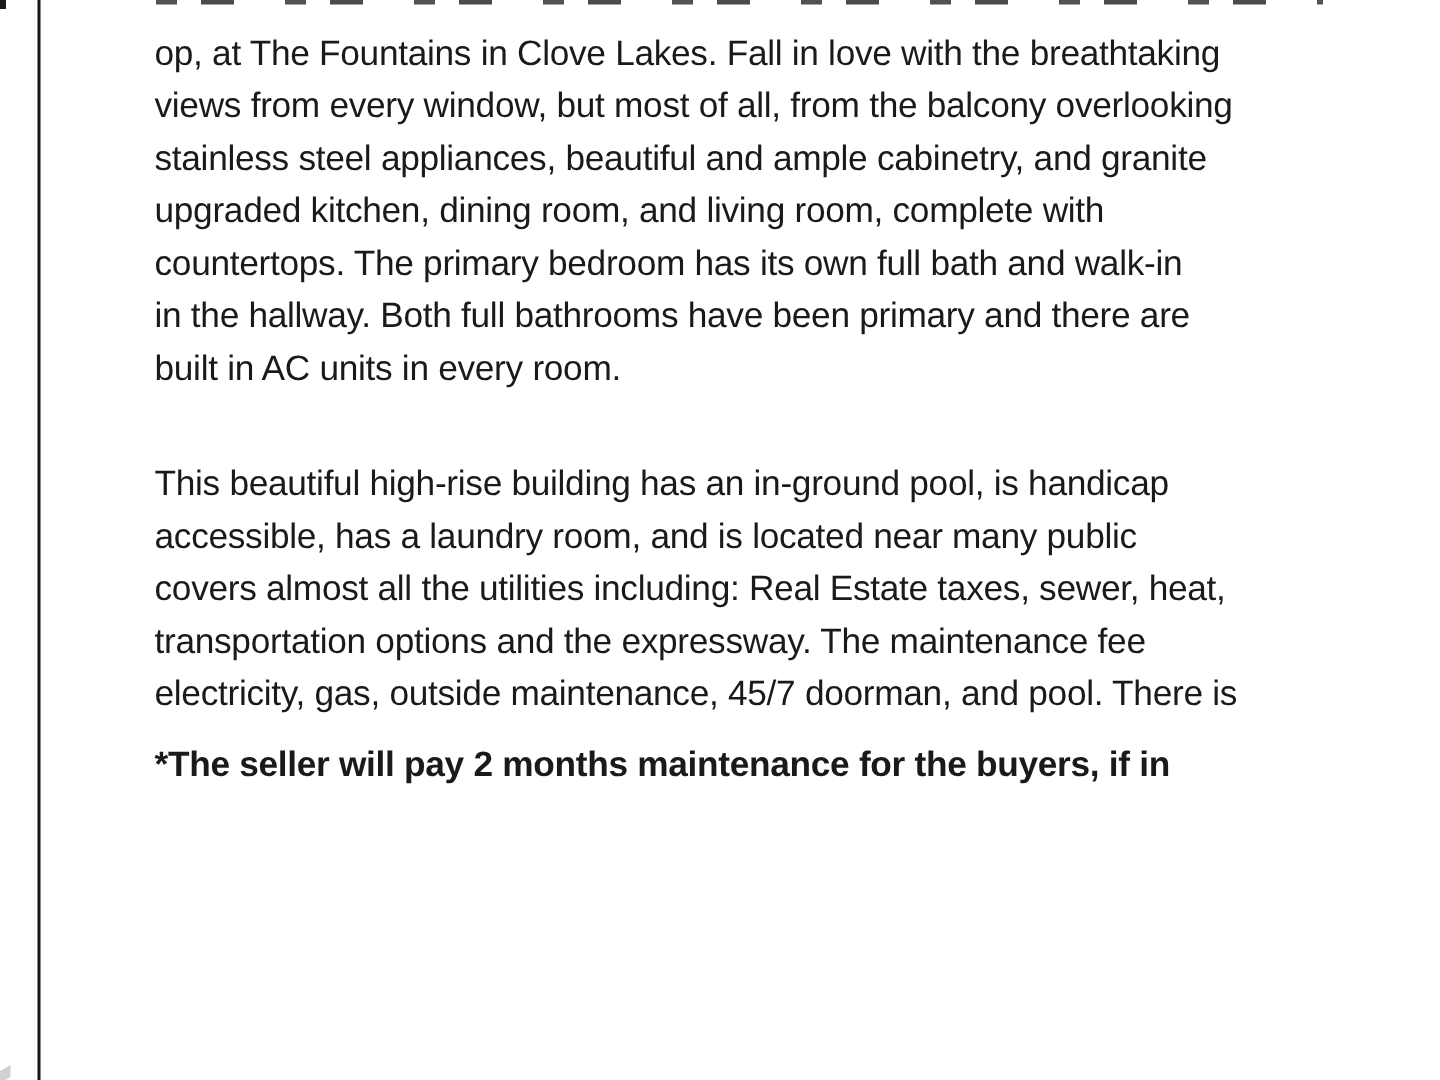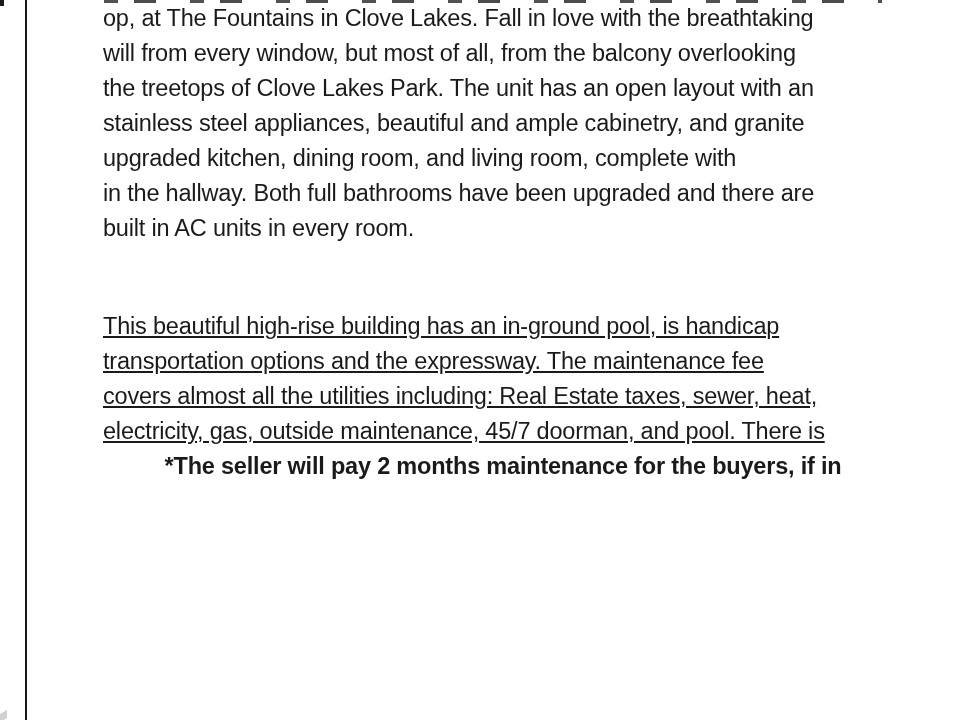--- a/index.html
+++ b/index.html
@@ -56,71 +56,70 @@
       #333333 0px, #333333 14px,
       transparent 14px, transparent 30px,
       #2b2b2b 30px, #2b2b2b 52px,
       transparent 52px, transparent 86px
     );
     opacity: 0.85;
   }
   .textblock {
     position: absolute;
     left: 103px;
-    top: 1px;
+    top: 18px;
     width: 800px;
     color: #1a1a1a;
     font-size: 23.5px;
     line-height: 35px;
     letter-spacing: -0.2px;
   }
   .para {
     margin: 0;
     padding: 0;
   }
   .para-2 {
-    margin-top: 63px;
-    text-decoration: underline;
+    margin-top: 42px;
   }
   .para-bold {
-    margin-top: 0;
+    margin-top: 12px;
     font-weight: bold;
-    text-align: center;
   }
   .ln {
     display: block;
     white-space: nowrap;
   }
 </style>
 </head>
 <body>
 
 <div class="screen">
 
   <div class="edge-line"></div>
   <div class="corner-mark-top"></div>
   <div class="corner-mark-bottom"></div>
   <div class="cut-line-remnant"></div>
 
   <div class="textblock">
 
     <p class="para para-1">
       <span class="ln">op, at The Fountains in Clove Lakes. Fall in love with the breathtaking</span>
-      <span class="ln">will from every window, but most of all, from the balcony overlooking</span>
-      <span class="ln">the treetops of Clove Lakes Park. The unit has an open layout with an</span>
+      <span class="ln">views from every window, but most of all, from the balcony overlooking</span>
       <span class="ln">stainless steel appliances, beautiful and ample cabinetry, and granite</span>
       <span class="ln">upgraded kitchen, dining room, and living room, complete with</span>
-      <span class="ln">in the hallway. Both full bathrooms have been upgraded and there are</span>
+      <span class="ln">countertops. The primary bedroom has its own full bath and walk-in</span>
+      <span class="ln">in the hallway. Both full bathrooms have been primary and there are</span>
       <span class="ln">built in AC units in every room.</span>
     </p>
 
     <p class="para para-2">
       <span class="ln">This beautiful high-rise building has an in-ground pool, is handicap</span>
+      <span class="ln">accessible, has a laundry room, and is located near many public</span>
+      <span class="ln">covers almost all the utilities including: Real Estate taxes, sewer, heat,</span>
       <span class="ln">transportation options and the expressway. The maintenance fee</span>
-      <span class="ln">covers almost all the utilities including: Real Estate taxes, sewer, heat,</span>
       <span class="ln">electricity, gas, outside maintenance, 45/7 doorman, and pool. There is</span>
     </p>
 
     <p class="para para-bold">
       <span class="ln">*The seller will pay 2 months maintenance for the buyers, if in</span>
     </p>
 
   </div>
 </div>
 

